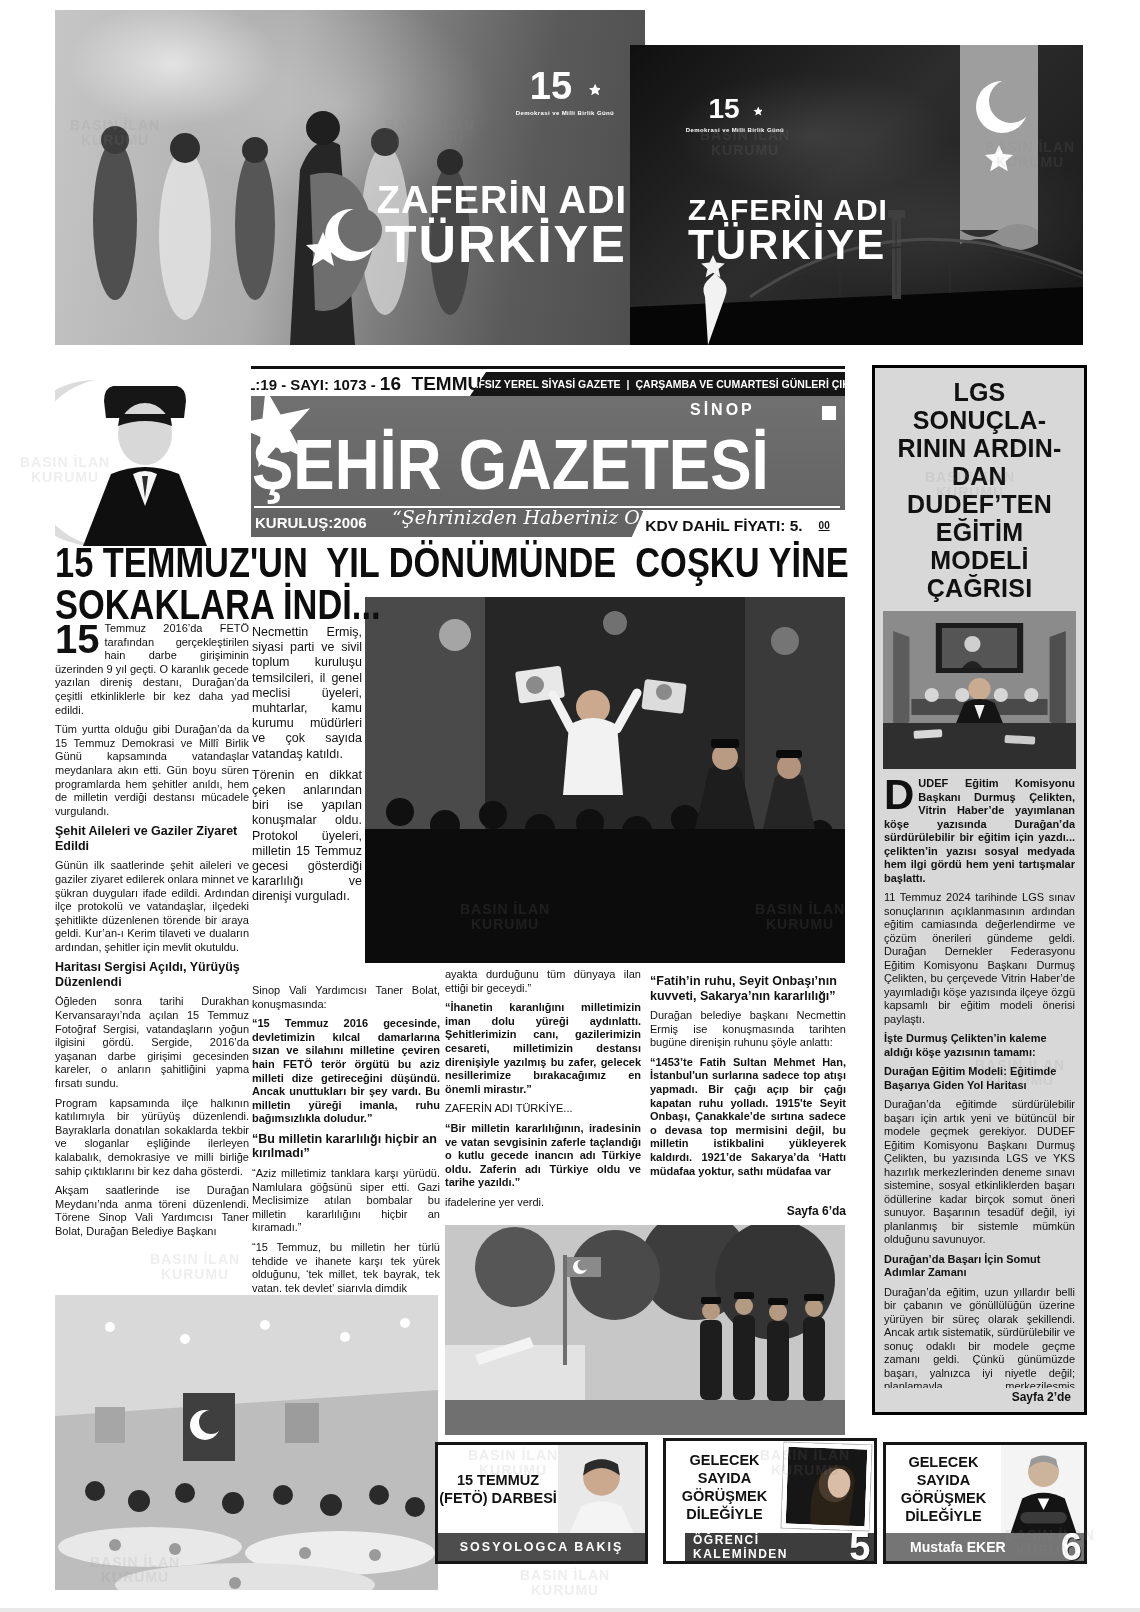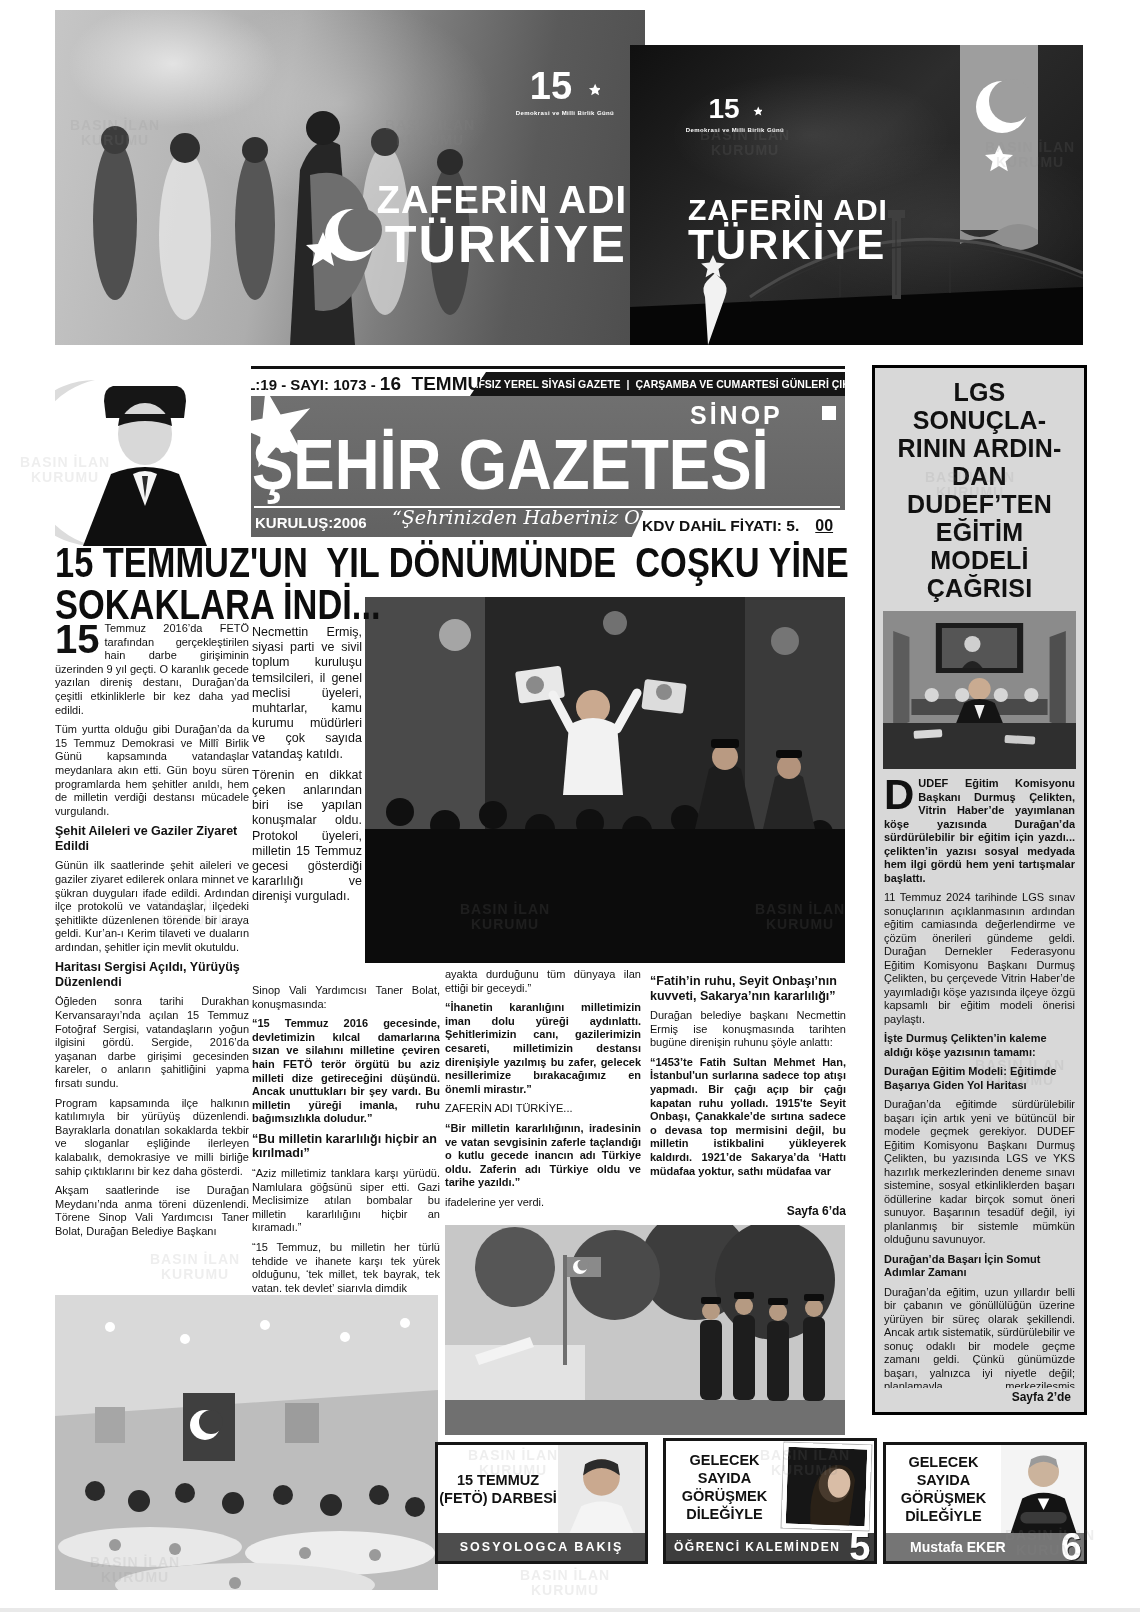--- a/index.html
+++ b/index.html
@@ -47,32 +47,32 @@
   #mh-rule{left:55px;top:366px;width:790px;height:3px;background:#111;z-index:3;}
   #mh-dateline{left:232px;top:373px;z-index:4;font-weight:bold;}
   #mh-dateline .d1{font-size:15px;}
   #mh-dateline .d2{font-size:19px;}
   #mh-tagline{left:470px;top:372px;width:375px;height:24px;background:#151515;color:#fff;
     clip-path:polygon(16px 0,100% 0,100% 100%,0 100%);display:flex;align-items:center;
     justify-content:center;gap:6px;font-size:10.5px;font-weight:bold;z-index:4;white-space:nowrap;}
   #mh-band{left:55px;top:396px;width:790px;height:141px;background:linear-gradient(#707070,#626262);z-index:2;}
   #mh-portrait{left:55px;top:366px;width:196px;height:180px;background:#fff;z-index:5;overflow:hidden;}
   #mh-star{left:232px;top:386px;width:84px;height:84px;z-index:6;}
-  #mh-city{left:690px;top:401px;font-size:25px;font-weight:bold;color:#fff;letter-spacing:3px;z-index:5;}
+  #mh-city{left:690px;top:401px;font-size:16px;font-weight:bold;color:#fff;letter-spacing:3px;z-index:5;}
   #mh-city-sq{left:822px;top:406px;width:14px;height:14px;background:#fff;z-index:5;}
   #mh-title{left:252px;top:424px;font-size:62px;font-weight:bold;color:#fff;letter-spacing:0;
     transform:scaleY(1.14);transform-origin:left top;z-index:5;white-space:nowrap;}
   #mh-title-rule{left:254px;top:506px;width:586px;height:2px;background:#fff;z-index:5;}
   #mh-founded{left:255px;top:514px;font-size:15px;font-weight:bold;color:#fff;z-index:5;}
   #mh-slogan{left:392px;top:506px;font-family:"DejaVu Serif",serif;font-style:italic;
     font-size:19px;color:#fff;z-index:5;}
   #mh-price{left:630px;top:510px;width:215px;height:31px;background:#fff;
     clip-path:polygon(14px 0,100% 0,100% 100%,0 100%);display:flex;align-items:center;
     justify-content:center;font-weight:bold;font-size:15.5px;z-index:6;}
-  #mh-price sup{font-size:16px;text-decoration:underline;margin-left:16px;text-align:center;}
+  #mh-price sup{font-size:10px;text-decoration:underline;margin-left:16px;text-align:center;}
 
   
   #headline{left:55px;top:541px;width:930px;font-weight:bold;color:#0d0d0d;
     transform:scaleX(.86) scaleY(1.06);transform-origin:left top;z-index:3;}
   #headline .hl{display:block;font-size:40px;line-height:1.0;letter-spacing:0;}
 
   
   .body-col{z-index:3;font-size:11px;line-height:13.6px;text-align:justify;overflow:hidden;}
   .body-col p{margin:0 0 6px 0;}
   .body-col .bh{font-weight:bold;font-size:12.5px;line-height:14.5px;text-align:left;}
@@ -115,21 +115,21 @@
   .ad-body{position:absolute;left:0;right:0;top:0;bottom:28px;display:flex;align-items:center;}
   .ad-title{flex:1;font-weight:bold;font-size:14.5px;line-height:1.25;text-align:center;}
   .ad-photo{width:42%;height:100%;overflow:hidden;}
   .ad-photo svg{display:block;width:100%;height:100%;}
   .polaroid{width:38%;height:84%;margin-right:4px;border:4px solid #fff;
     box-shadow:0 0 0 1px #b5b5b5;transform:rotate(2deg);overflow:hidden;}
   .polaroid svg{display:block;width:100%;height:100%;}
   .ad-footer{position:absolute;left:0;right:0;bottom:0;height:28px;color:#fff;font-weight:bold;
     display:flex;align-items:center;}
   #ad1 .ad-footer{background:#4d4d4d;justify-content:center;font-size:12.5px;letter-spacing:2px;}
-  #ad2 .ad-footer{background:#3d3d3d;font-size:12px;letter-spacing:1.5px;padding-left:8px;}
+  #ad2 .ad-footer{background:#3d3d3d;font-size:12px;letter-spacing:1.5px;padding-left:8px;margin-left:19px;}
   #ad3 .ad-footer{background:#757575;font-size:14px;padding-left:24px;gap:24px;}
   .ad-num{margin-left:auto;font-size:38px;line-height:24px;font-weight:bold;padding-right:2px;
     text-shadow:1px 1px 0 #222;}
 </style>
 </head>
 <body>
 
 <div class="page">
 
   <div class="abs banner" id="banner-left">

